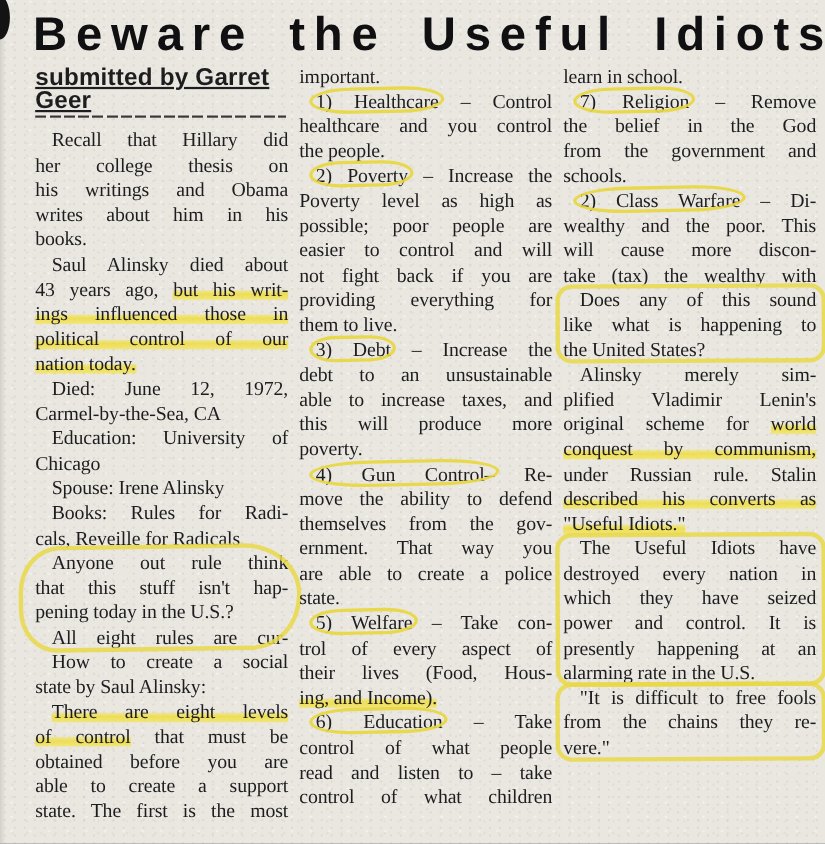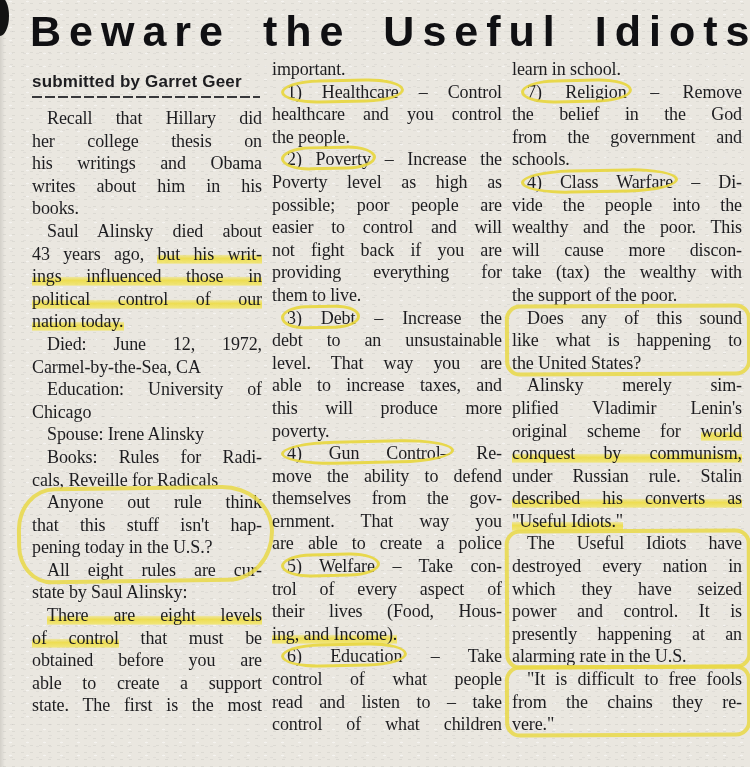--- a/index.html
+++ b/index.html
@@ -25,23 +25,23 @@
     margin:6px 0 2px 30px;
     font-family:"Liberation Sans", sans-serif;
     font-weight:bold;font-size:43px;line-height:50px;
     letter-spacing:8px;word-spacing:12px;white-space:nowrap;
     color:#101013;
   }
   .cols{display:flex;gap:10px;padding:0 4px 0 32px;}
   .col{width:230px;flex:0 0 230px;}
   .byline{
     font-family:"Liberation Sans", sans-serif;font-weight:bold;
-    font-size:17px;line-height:21px;letter-spacing:0.2px;
-    margin:13px 0 9px 0;padding-bottom:6px;
-    border-bottom:0;position:relative;
+    font-size:22px;line-height:21px;letter-spacing:0.2px;
+    margin:1px 0 9px 0;padding-bottom:6px;
+    border-bottom:0;position:relative;text-decoration:underline;
   }
   .byline::after{content:"";position:absolute;left:0;right:2px;bottom:0;height:2.5px;
     background:repeating-linear-gradient(90deg,#38383b 0 10px,rgba(0,0,0,0) 10px 13px);}
   .line{
     font-size:18px;line-height:22.6px;letter-spacing:-0.1px;
     text-align:justify;text-align-last:justify;
   }
   .line.end{text-align-last:left;}
   .line.ind{padding-left:15px;}
   .block{position:relative;}
@@ -110,20 +110,21 @@
             <div class="line ind"><span>Books: Rules for Radi-</span></div>
             <div class="line end"><span>cals, Reveille for Radicals</span></div>
           </div>
           <div class="block box-circle">
             <div class="line ind"><span>Anyone out rule think</span></div>
             <div class="line"><span>that this stuff isn't hap-</span></div>
             <div class="line end"><span>pening today in the U.S.?</span></div>
             <div class="line ind"><span>All eight rules are cur-</span></div>
           </div>
           <div class="block">
+            <div class="line ind"><span>How to create a social</span></div>
             <div class="line end"><span>state by Saul Alinsky:</span></div>
           </div>
           <div class="block">
             <div class="line ind"><span class="hl-u">There are eight levels</span></div>
             <div class="line"><span class="hl-u">of control</span><span> that must be</span></div>
             <div class="line"><span>obtained before you are</span></div>
             <div class="line"><span>able to create a support</span></div>
             <div class="line"><span>state. The first is the most</span></div>
           </div>
         </div>
@@ -143,31 +144,31 @@
             <div class="line"><span>Poverty level as high as</span></div>
             <div class="line"><span>possible; poor people are</span></div>
             <div class="line"><span>easier to control and will</span></div>
             <div class="line"><span>not fight back if you are</span></div>
             <div class="line"><span>providing everything for</span></div>
             <div class="line end"><span>them to live.</span></div>
           </div>
           <div class="block">
             <div class="line ind"><span class="hl-c">3) Debt</span><span> – Increase the</span></div>
             <div class="line"><span>debt to an unsustainable</span></div>
-            <div class="line"><span>level. That way you are</span></div>
             <div class="line"><span>able to increase taxes, and</span></div>
             <div class="line"><span>this will produce more</span></div>
             <div class="line end"><span>poverty.</span></div>
           </div>
           <div class="block">
             <div class="line ind"><span class="hl-c">4) Gun Control–</span><span> Re-</span></div>
             <div class="line"><span>move the ability to defend</span></div>
             <div class="line"><span>themselves from the gov-</span></div>
             <div class="line"><span>ernment. That way you</span></div>
             <div class="line"><span>are able to create a police</span></div>
+            <div class="line end"><span>state.</span></div>
           </div>
           <div class="block">
             <div class="line ind"><span class="hl-c">5) Welfare</span><span> – Take con-</span></div>
             <div class="line"><span>trol of every aspect of</span></div>
             <div class="line"><span>their lives (Food, Hous-</span></div>
             <div class="line end"><span class="hl-u">ing, and Income).</span></div>
           </div>
           <div class="block">
             <div class="line ind"><span class="hl-c">6) Education</span><span> – Take</span></div>
             <div class="line"><span>control of what people</span></div>
@@ -181,26 +182,24 @@
           <div class="block">
             <div class="line end"><span>learn in school.</span></div>
           </div>
           <div class="block">
             <div class="line ind"><span class="hl-c">7) Religion</span><span> – Remove</span></div>
             <div class="line"><span>the belief in the God</span></div>
             <div class="line"><span>from the government and</span></div>
             <div class="line end"><span>schools.</span></div>
           </div>
           <div class="block">
-            <div class="line ind"><span class="hl-c">4) Class Warfare</span><span> – Di-</span></div>
-            <div class="line"><span>vide the people into the</span></div>
+            <div class="line ind"><span class="hl-c">2) Class Warfare</span><span> – Di-</span></div>
             <div class="line"><span>wealthy and the poor. This</span></div>
             <div class="line"><span>will cause more discon-</span></div>
             <div class="line"><span>take (tax) the wealthy with</span></div>
-            <div class="line end"><span>the support of the poor.</span></div>
           </div>
           <div class="block box-rect">
             <div class="line ind"><span>Does any of this sound</span></div>
             <div class="line"><span>like what is happening to</span></div>
             <div class="line end"><span>the United States?</span></div>
           </div>
           <div class="block">
             <div class="line ind"><span>Alinsky merely sim-</span></div>
             <div class="line"><span>plified Vladimir Lenin's</span></div>
             <div class="line"><span>original scheme for </span><span class="hl-u">world</span></div>

